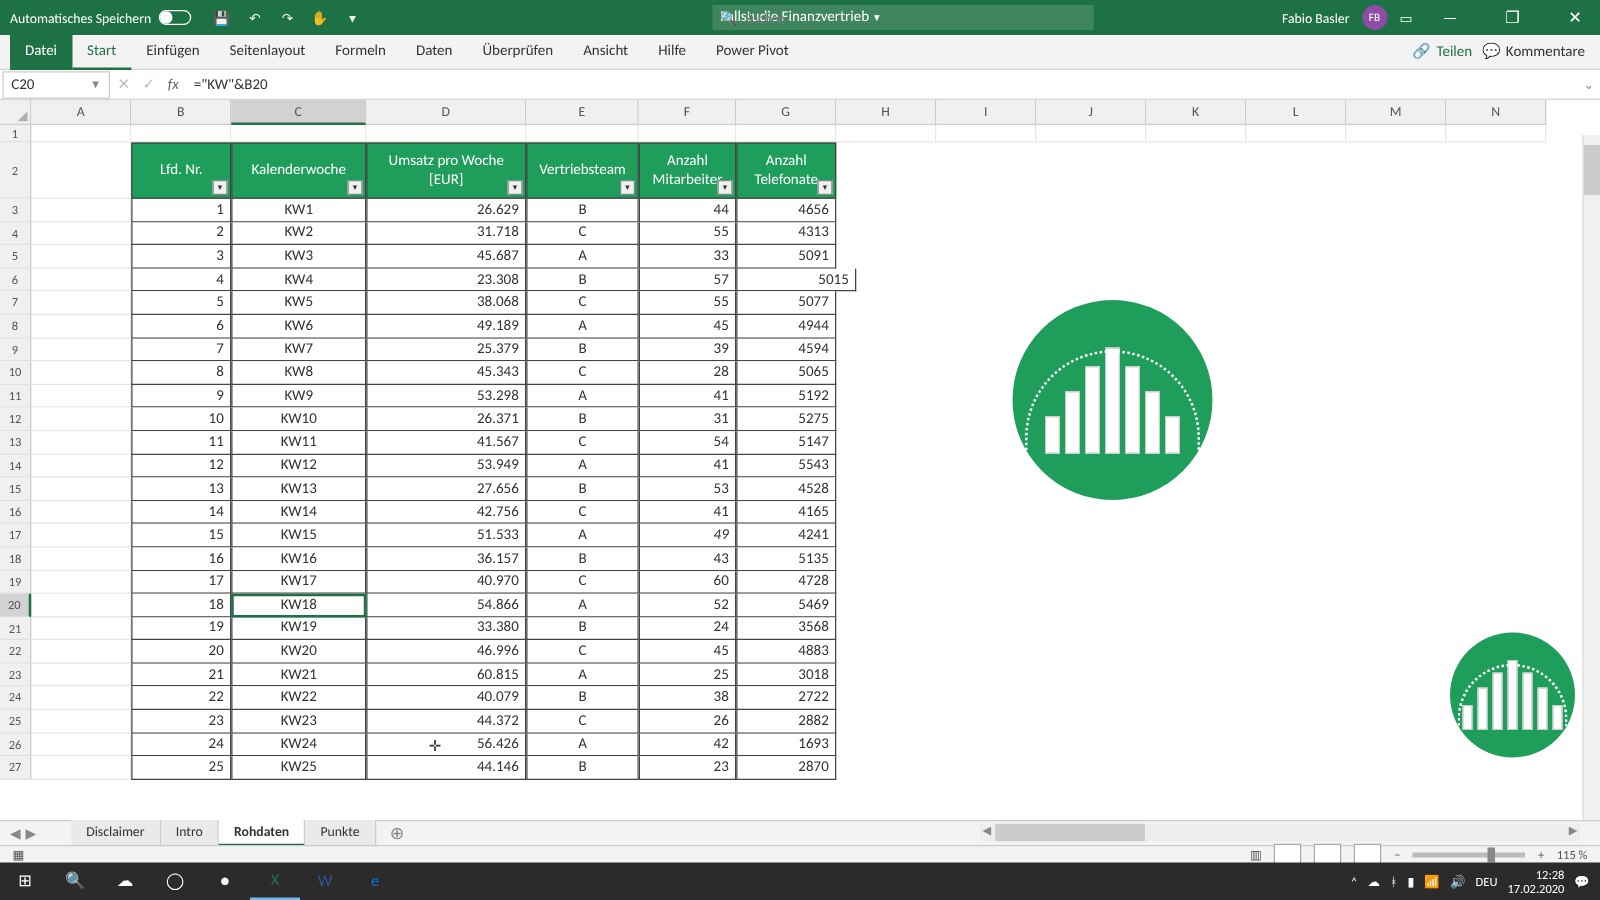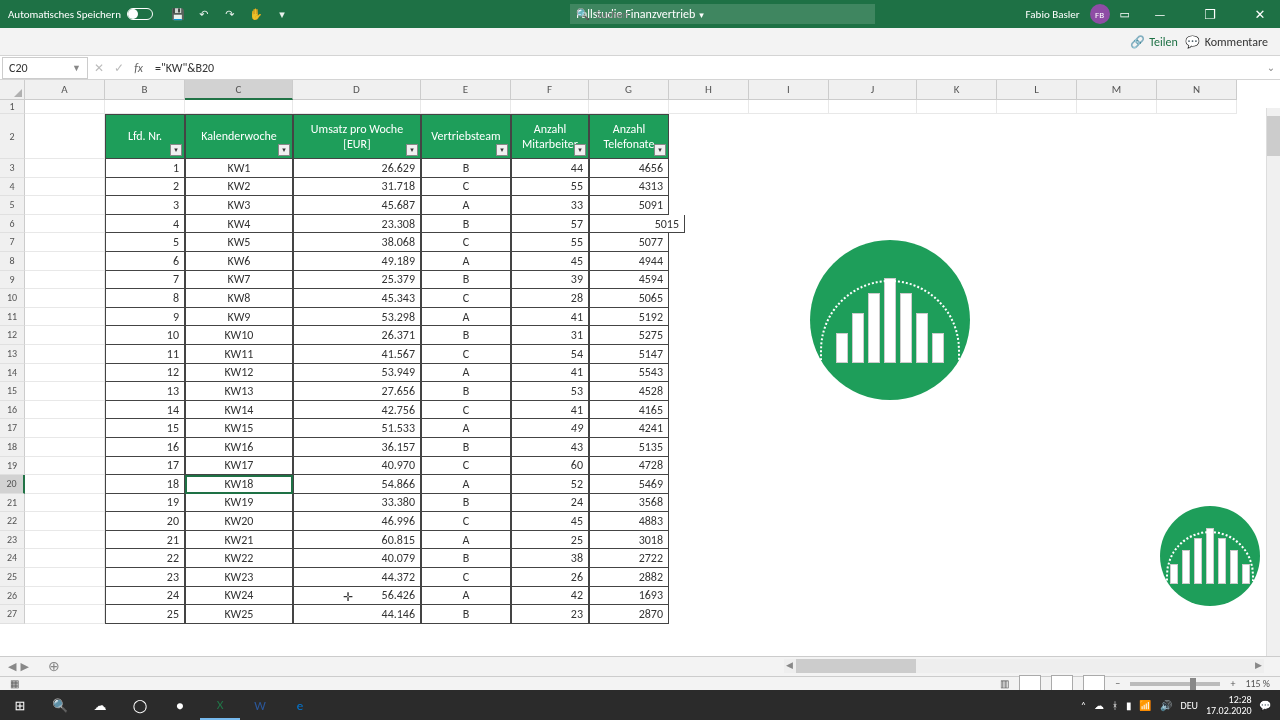--- a/index.html
+++ b/index.html
@@ -136,20 +136,32 @@
     <span>Fabio Basler</span>
     <div class="avatar">FB</div>
     <span>▭</span>
     <div class="winbtn">—</div>
     <div class="winbtn">❐</div>
     <div class="winbtn close">✕</div>
   </div>
 </div>
 
 <div class="ribbon">
+  <div id="ribbon-tabs" style="display:flex;">
+      <div class="tab file">Datei</div>
+      <div class="tab active">Start</div>
+      <div class="tab">Einfügen</div>
+      <div class="tab">Seitenlayout</div>
+      <div class="tab">Formeln</div>
+      <div class="tab">Daten</div>
+      <div class="tab">Überprüfen</div>
+      <div class="tab">Ansicht</div>
+      <div class="tab">Hilfe</div>
+      <div class="tab">Power Pivot</div>
+    </div>
   <div class="actions">
     <span class="ract share">🔗 <span>Teilen</span></span>
     <span class="ract">💬 <span>Kommentare</span></span>
   </div>
 </div>
 
 <div class="formularow">
   <div class="namebox">
     <span>C20</span>
     <span class="dd">▼</span>
@@ -496,20 +508,26 @@
 
 <div class="vscroll">
     <div class="thumb"></div>
   </div>
 
 <div class="sheetbar">
   <div class="sheetnav">
     <span>◀</span>
     <span>▶</span>
   </div>
+  <div class="sheettabs" id="sheettabs">
+      <div class="sheettab">Disclaimer</div>
+      <div class="sheettab">Intro</div>
+      <div class="sheettab active">Rohdaten</div>
+      <div class="sheettab">Punkte</div>
+    </div>
   <div class="addsheet">⊕</div>
   <div class="hscroll">
     <span style="position:absolute;left:2px;font-size:9px;color:#888;">◀</span>
     <div class="thumb"></div>
     <span style="position:absolute;right:2px;font-size:9px;color:#888;">▶</span>
   </div>
 </div>
 
 <div class="statusbar">
   <span class="ready">▦</span>

